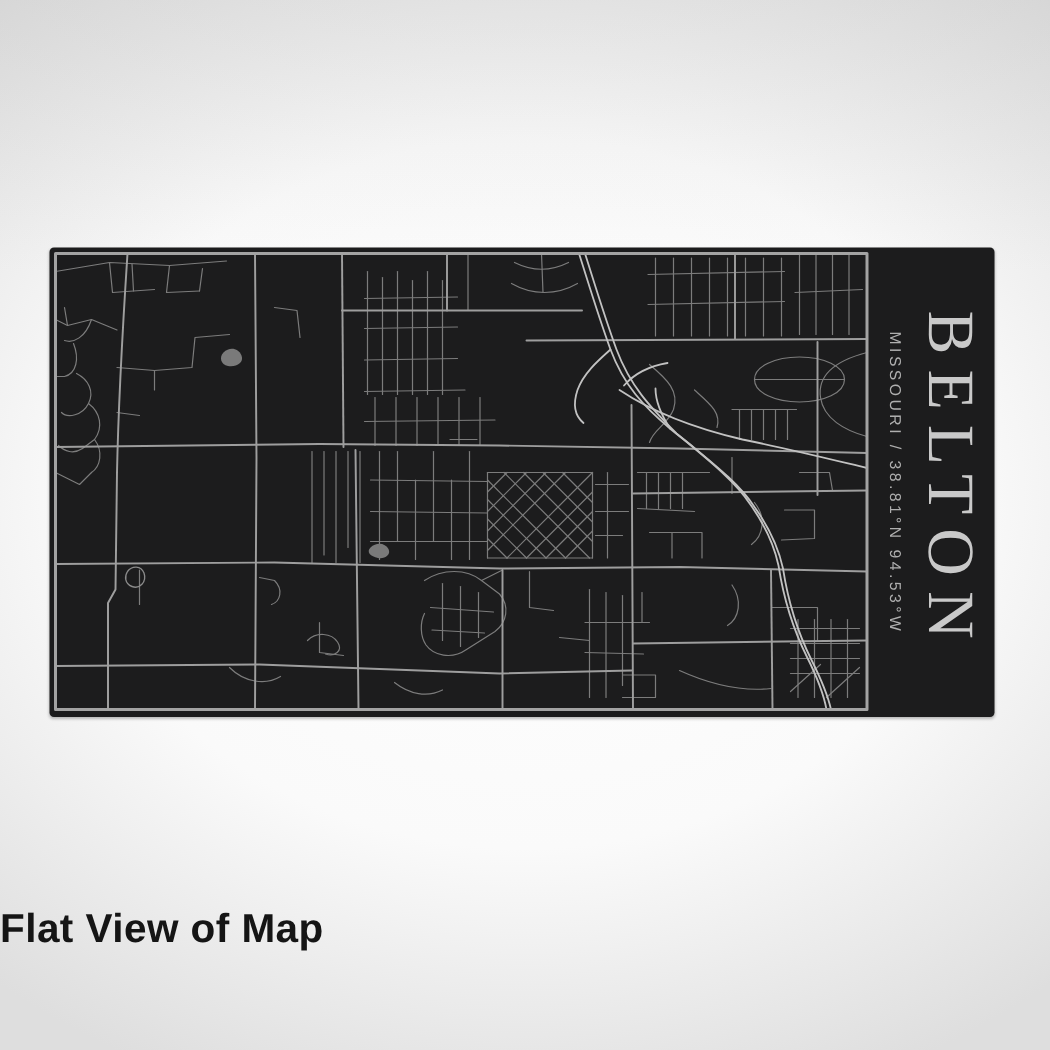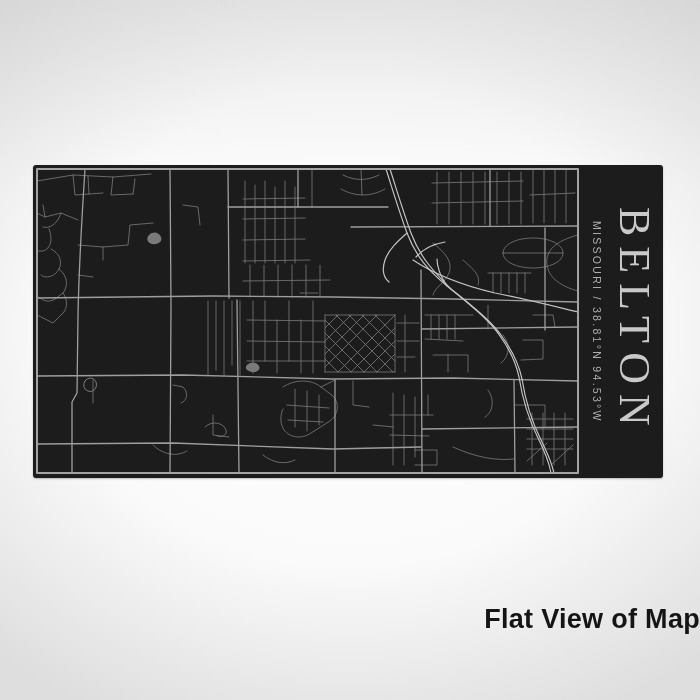--- a/index.html
+++ b/index.html
@@ -25,21 +25,21 @@
     writing-mode:vertical-rl;
     font-size:10.5px;letter-spacing:2.3px;color:#afafaf;
     font-family:"Liberation Sans",sans-serif;white-space:nowrap;
   }
   .title{
     writing-mode:vertical-rl;
     font-size:44px;line-height:1;letter-spacing:10px;color:#c9c9c9;
     font-family:"Liberation Serif",serif;font-weight:400;white-space:nowrap;
   }
   .caption{
-    position:absolute;top:604px;left:0;width:700px;text-align:right;
+    position:absolute;top:604px;left:0;width:700px;text-align:left;
     font-size:27px;font-weight:700;color:#151515;letter-spacing:0.3px;
   }
 </style>
 </head>
 <body>
 
 <div class="panel">
   <svg class="map-svg" viewBox="0 0 630 313" xmlns="http://www.w3.org/2000/svg">
       <g fill="none" stroke="#7c7c7c" stroke-width="0.8" stroke-linecap="round" stroke-linejoin="round">
         <path d="M4,16 L40,10 L80,12 L118,9"></path>

